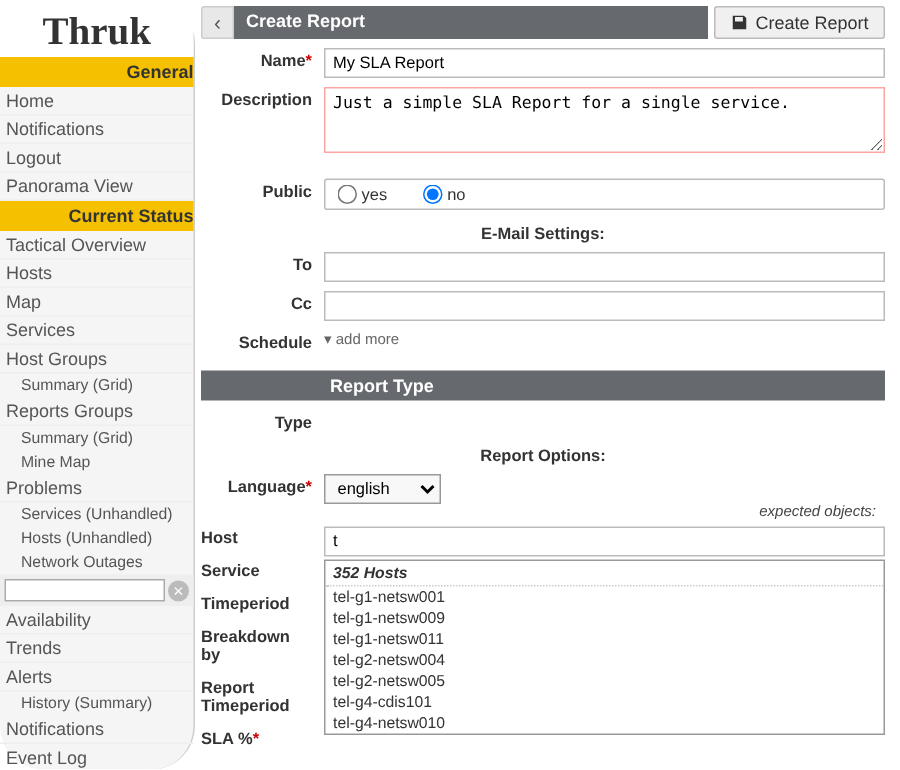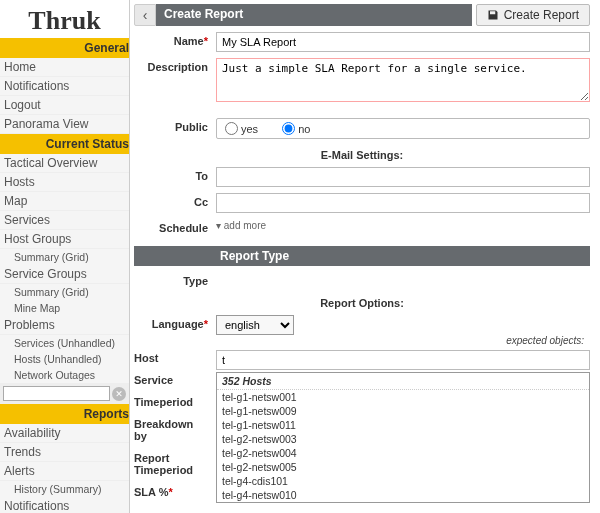--- a/index.html
+++ b/index.html
@@ -1,18 +1,18 @@
 <!DOCTYPE html>
 <html><head>
 <meta charset="utf-8">
 <style>
   * { box-sizing: border-box; margin: 0; padding: 0; }
   body { font-family: Arial, sans-serif; font-size: 11px; color: #333; background: #fff; width: 600px; height: 513px; overflow: hidden; display: flex; }
   
-  .sidebar { width: 130px; background: #f5f5f5; border-right: 1px solid #ccc; flex-shrink: 0; }
+  .sidebar { width: 130px; background: #f5f5f5; border-right: 1px solid #ccc; flex-shrink: 0; border-radius: 29px; }
   .logo { font-family: Georgia, serif; font-size: 26px; font-weight: bold; color: #333; text-align: center; padding: 6px 0 2px; background: #fff; }
   
   .side-section-header { background: #f5c000; color: #333; font-weight: bold; text-align: right; padding: 3px 0; font-size: 12px; }
   .side-item { padding: 2px 4px; color: #555; font-size: 12px; cursor: pointer; border-bottom: 1px solid #eee; }
   .side-subitem { padding: 2px 4px 2px 14px; color: #555; font-size: 10.5px; cursor: pointer; }
   .side-search { padding: 3px; display:flex; align-items:center; gap:2px; background:#eee; }
   .side-search input { flex:1; font-size:10px; padding:1px 2px; border:1px solid #aaa; min-width:0; }
   .side-search .clear { width:14px; height:14px; border-radius:50%; background:#bbb; color:#fff; font-size:9px; display:flex; align-items:center; justify-content:center; cursor:pointer; }
 
   .main { flex: 1; overflow-y: auto; background: #fff; padding: 0 10px 10px 4px; }
@@ -63,32 +63,31 @@
       <div class="side-item">Notifications</div>
       <div class="side-item">Logout</div>
       <div class="side-item">Panorama View</div>
       <div class="side-section-header">Current Status</div>
       <div class="side-item">Tactical Overview</div>
       <div class="side-item">Hosts</div>
       <div class="side-item">Map</div>
       <div class="side-item">Services</div>
       <div class="side-item">Host Groups</div>
       <div class="side-subitem">Summary (Grid)</div>
-      <div class="side-item">Service Groups</div>
+      <div class="side-item">Reports Groups</div>
       <div class="side-subitem">Summary (Grid)</div>
       <div class="side-subitem">Mine Map</div>
       <div class="side-item">Problems</div>
       <div class="side-subitem">Services (Unhandled)</div>
       <div class="side-subitem">Hosts (Unhandled)</div>
       <div class="side-subitem">Network Outages</div>
       <div class="side-search">
         <input style="">
         <span class="clear">✕</span>
       </div>
-      <div class="side-section-header">Reports</div>
       <div class="side-item">Availability</div>
       <div class="side-item">Trends</div>
       <div class="side-item">Alerts</div>
       <div class="side-subitem">History (Summary)</div>
       <div class="side-item">Notifications</div>
       <div class="side-item">Event Log</div>
       <div class="side-item">Business Process</div>
     </div>
 </div>
 
@@ -174,21 +173,20 @@
       </div>
     <div style="flex:1; position:relative;">
       <input class="text-input" value="t" style="">
       <div class="dropdown-panel">
         <div class="dropdown-list" style="top:2px;">
           <div class="dd-head">352 Hosts</div>
           <div id="dd-items">
               <div class="dd-item">tel-g1-netsw001</div>
               <div class="dd-item">tel-g1-netsw009</div>
               <div class="dd-item">tel-g1-netsw011</div>
-              <div class="dd-item">tel-g2-netsw003</div>
               <div class="dd-item">tel-g2-netsw004</div>
               <div class="dd-item">tel-g2-netsw005</div>
               <div class="dd-item">tel-g4-cdis101</div>
               <div class="dd-item">tel-g4-netsw010</div>
             </div>
         </div>
       </div>
     </div>
   </div>
 

